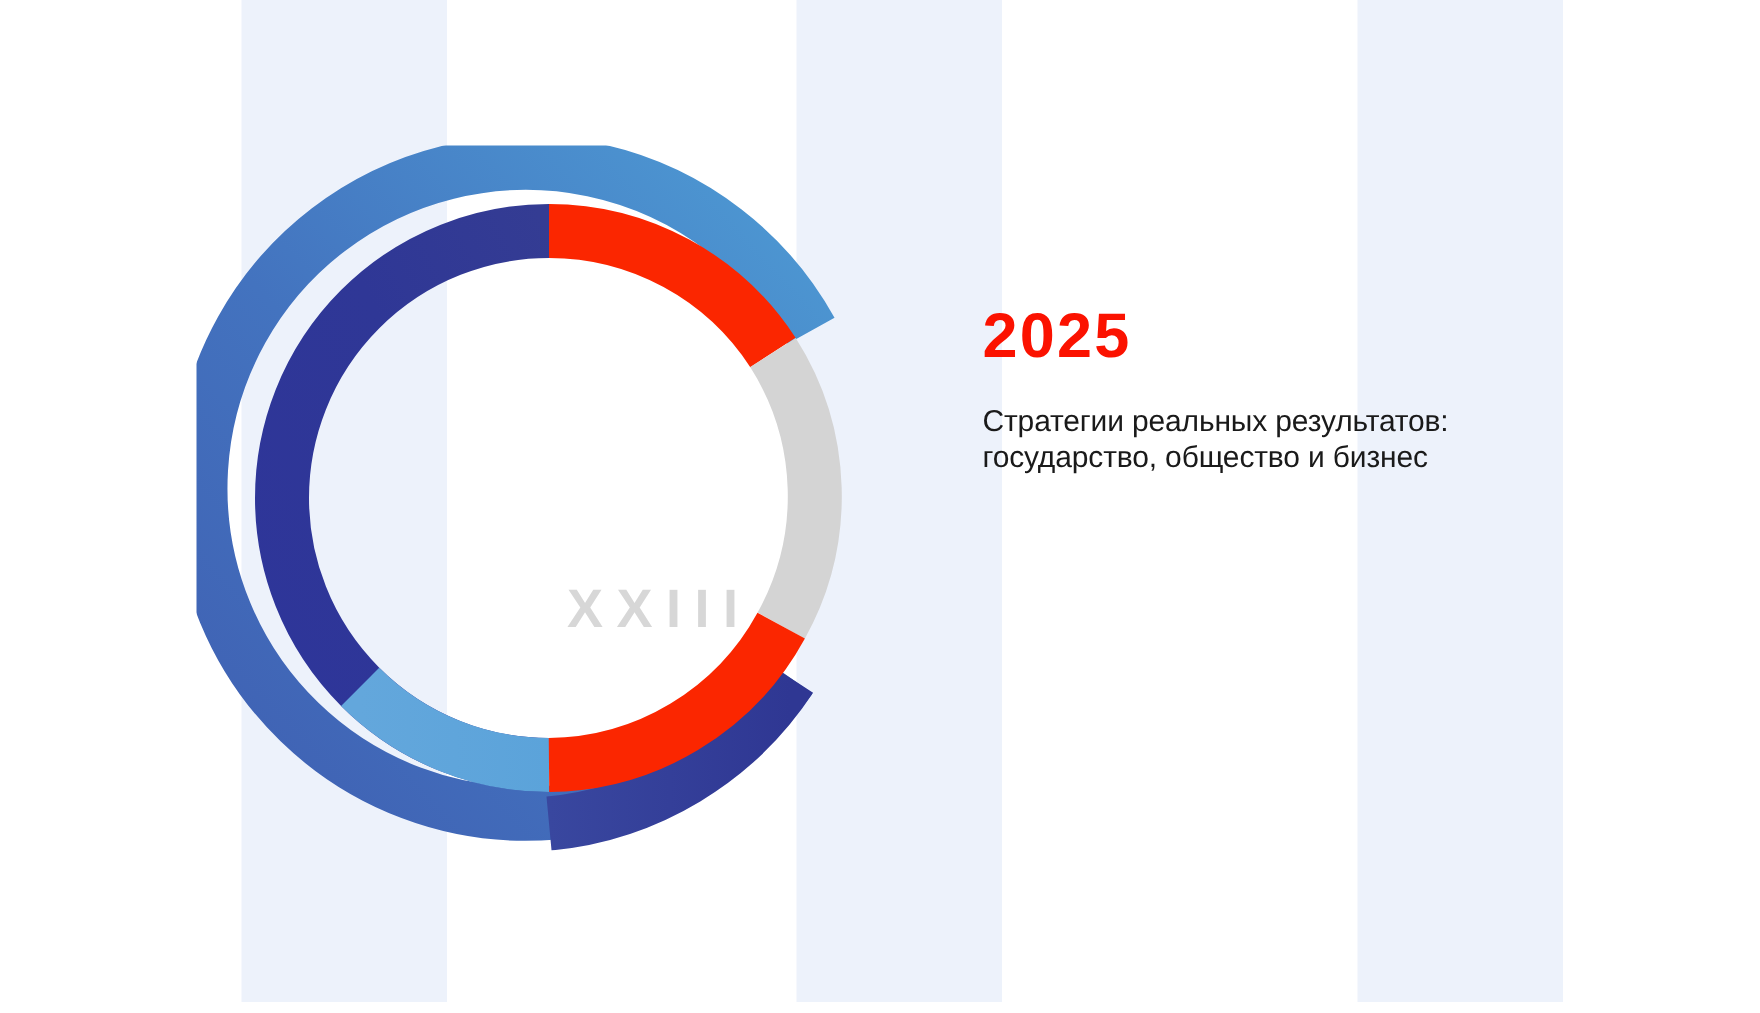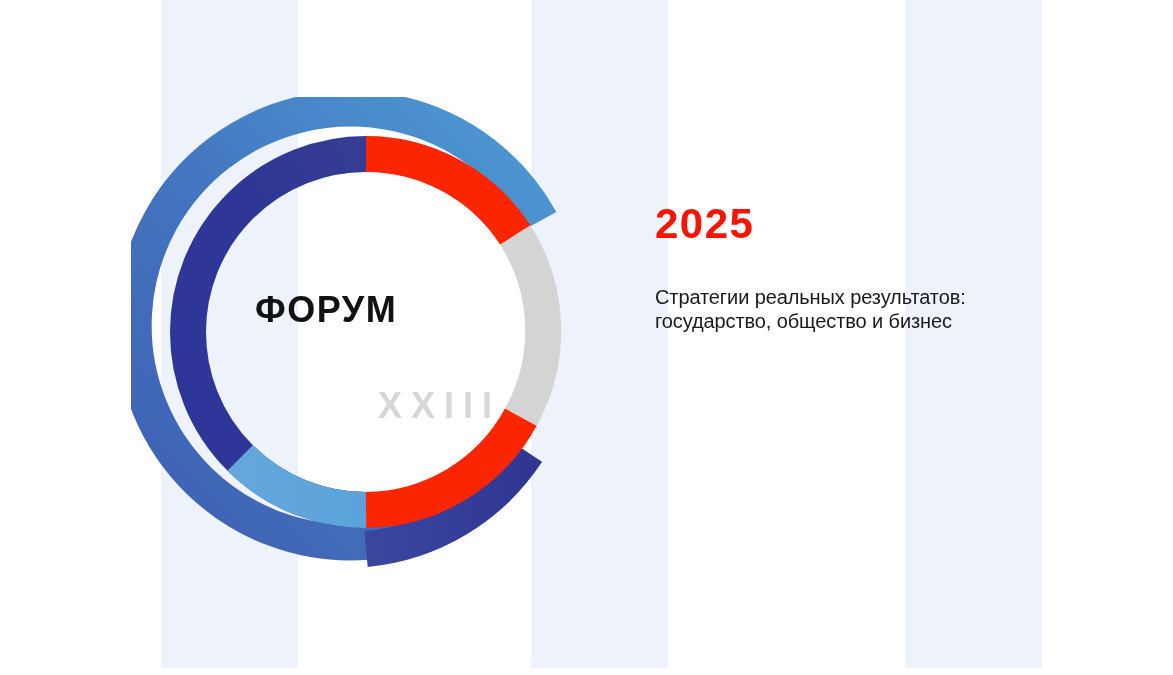--- a/index.html
+++ b/index.html
@@ -95,21 +95,21 @@
     top: 203px;
     width: 420px;
     z-index: 3;
   }
   .info-year {
     color: #fb1200;
     font-size: 42px;
     font-weight: bold;
     letter-spacing: 1.5px;
     line-height: 1;
-    margin: 0 0 40px 0;
+    margin: 0 0 24px 0;
     font-family: "Liberation Sans", sans-serif;
   }
   .info-theme {
     color: #1a1a1a;
     font-size: 20px;
     font-weight: normal;
     line-height: 1.20;
     margin: 0 0 30px 0;
     letter-spacing: -0.1px;
     font-family: "Liberation Sans", sans-serif;
@@ -175,21 +175,20 @@
                A 178 178 0 0 1 384.3 138.0" fill="none" stroke="#fb2600" stroke-width="36"></path>
 
       <path d="M 384.3 138.0
                A 178 178 0 0 1 389.8 320.1" fill="none" stroke="#d4d4d4" stroke-width="36"></path>
 
       <path d="M 389.8 320.1
                A 178 178 0 0 1 235 413" fill="none" stroke="#fb2600" stroke-width="36"></path>
     </svg>
 
     <div class="logo-text">
-      <div class="logo-line logo-line-1">ФОРУМ</div>
       <div class="logo-roman">XXIII</div>
     </div>
   </div>
 
   <div class="info">
     <div class="info-year">2025</div>
     <div class="info-theme">Стратегии реальных результатов: государство, общество и бизнес</div>
   </div>
 
 </div>

